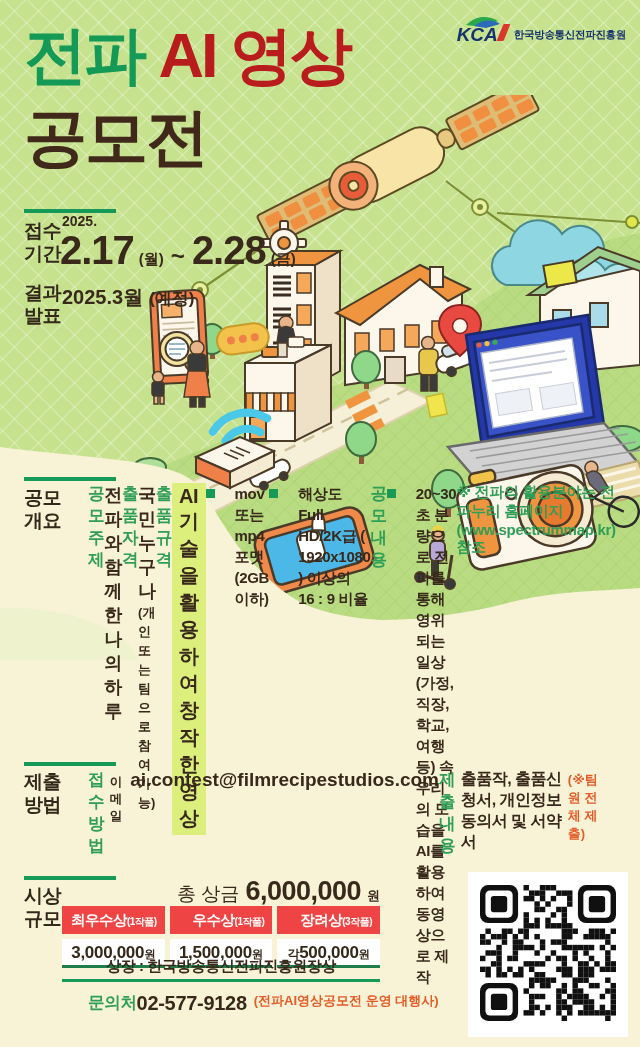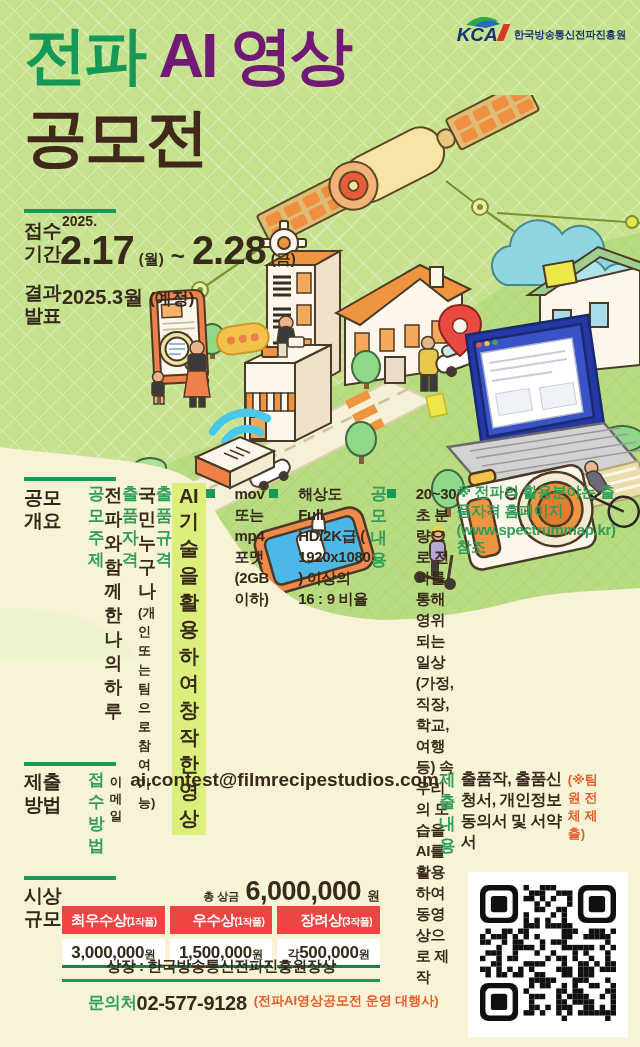--- a/index.html
+++ b/index.html
@@ -12,21 +12,21 @@
   .illu{position:absolute;left:0;top:95px;width:640px;height:565px}
 
   .logo{position:absolute;top:24px;right:14px;display:flex;align-items:center;gap:7px;z-index:5}
   .kca-wrap{position:relative;display:flex;align-items:flex-start}
   .kca-swoosh{position:absolute;top:-12px;left:7px}
   .kca-text{font-size:19px;font-weight:900;font-style:italic;color:#16336e}
   .kca-slash{width:7px;height:17px;background:#d83a2a;transform:skewX(-22deg);margin-left:2px;border-radius:1px}
   .org-text{font-size:10.5px;font-weight:700;color:#16336e;letter-spacing:-0.3px}
 
   .title-l1{left:24px;top:22px;font-size:63px;font-weight:900;letter-spacing:-3px;line-height:1.05;white-space:nowrap;z-index:4}
-  .t-green{color:#149a56}.t-blue{color:#701a75}
+  .t-green{color:#149a56}.t-blue{color:#b91c1c}
   .title-l2{left:24px;top:104px;font-size:63px;font-weight:900;letter-spacing:-2px;color:#40281a;line-height:1.05;z-index:4}
 
   .sec-line{width:92px;height:4px;background:#169a57;z-index:4}
   .sec-label{font-size:19px;font-weight:900;line-height:1.22;white-space:pre-line;color:#33281a;letter-spacing:-0.5px;z-index:4}
   .year{left:62px;top:213px;font-size:14px;font-weight:800;z-index:4}
   .date-row{left:60px;top:228px;display:flex;align-items:baseline;gap:5px;white-space:nowrap;z-index:4}
   .d-big{font-size:40px;font-weight:900;letter-spacing:-1px}
   .d-sm{font-size:15px;font-weight:800}
   .d-sep{font-size:24px;font-weight:800;margin:0 2px}
   .result-row{left:62px;top:284px;display:flex;align-items:baseline;gap:6px;z-index:4}
@@ -44,21 +44,21 @@
   .ref{font-size:15px;font-weight:900;color:#2f9e57;letter-spacing:-0.3px}
 
   .email-row{display:flex;align-items:baseline;gap:8px}
   .email-pfx{font-size:12.5px;font-weight:800}
   .email{font-size:19px;font-weight:700}
   .sub-row{display:flex;align-items:baseline;gap:2px}
   .sub-main{font-size:16px;font-weight:800;letter-spacing:-0.5px}
   .note-orange{font-size:13px;font-weight:800;color:#e55c28}
 
   .total-row{left:62px;top:876px;width:318px;display:flex;justify-content:flex-end;align-items:baseline;gap:6px;z-index:4}
-  .total-lbl{font-size:11px;font-weight:700}
+  .total-lbl{font-size:19px;font-weight:400}
   .total-amt{font-size:27px;font-weight:900;letter-spacing:-0.5px}
   .total-won{font-size:13px;font-weight:900}
   .prize-table{left:62px;top:906px;width:318px;display:grid;grid-template-columns:1fr 1fr 1fr;gap:5px;z-index:4}
   .p-head{background:#ef4444;color:#fff;text-align:right;padding:5px 8px 4px;font-size:14.5px;font-weight:900;letter-spacing:-0.5px}
   .p-cnt{font-size:10px;font-weight:700}
   .p-val{background:#fff;text-align:center;padding:4px 0 2px;font-size:17px;font-weight:900;border-bottom:3px solid #1e7f4b;letter-spacing:-0.3px;color:#33281a}
   .p-pfx{font-size:12px}.p-won{font-size:11.5px}
   .cert{left:62px;top:957px;width:318px;text-align:center;font-size:15px;font-weight:900;letter-spacing:-0.5px;z-index:4}
   .cert-line{left:62px;top:979px;width:318px;height:2.5px;background:#169a57;z-index:4}
   .phone-row{display:flex;align-items:flex-start;gap:7px}
@@ -428,21 +428,21 @@
     </div>
     <div class="b-row" style="margin-bottom:14px">
       <span class="sq"></span>
       <span class="b-txt">해상도 Full HD/2K급 ( 1920x1080 ) 이상의 16 : 9 비율</span>
     </div>
     <div class="h-green" style="margin-bottom:16px">공모내용</div>
     <div class="b-row" style="margin-bottom:8px;width:505px">
       <span class="sq"></span>
       <span class="b-txt">20~30초 분량으로 전파를 통해 영위되는 일상(가정,직장,학교, 여행 등) 속 우리의 모습을 AI를 활용하여 동영상으로 제작</span>
     </div>
-    <div class="ref">※ 전파의 활용분야는 출품자격 홈페이지(www.spectrummap.kr) 참조</div>
+    <div class="ref">※ 전파의 활용분야는 전파누리 홈페이지(www.spectrummap.kr) 참조</div>
   </div>
 
   <div class="abs sec-line" style="left:24px;top:762px"></div>
   <div class="abs sec-label" style="left:24px;top:770px">제출
 방법</div>
   <div class="content" style="top:769px;width:515px">
     <div class="h-green" style="margin-bottom:3px">접수방법</div>
     <div class="email-row" style="margin-bottom:15px">
       <span class="email-pfx">이메일</span>
       <span class="email">ai.contest@filmrecipestudios.com</span>

